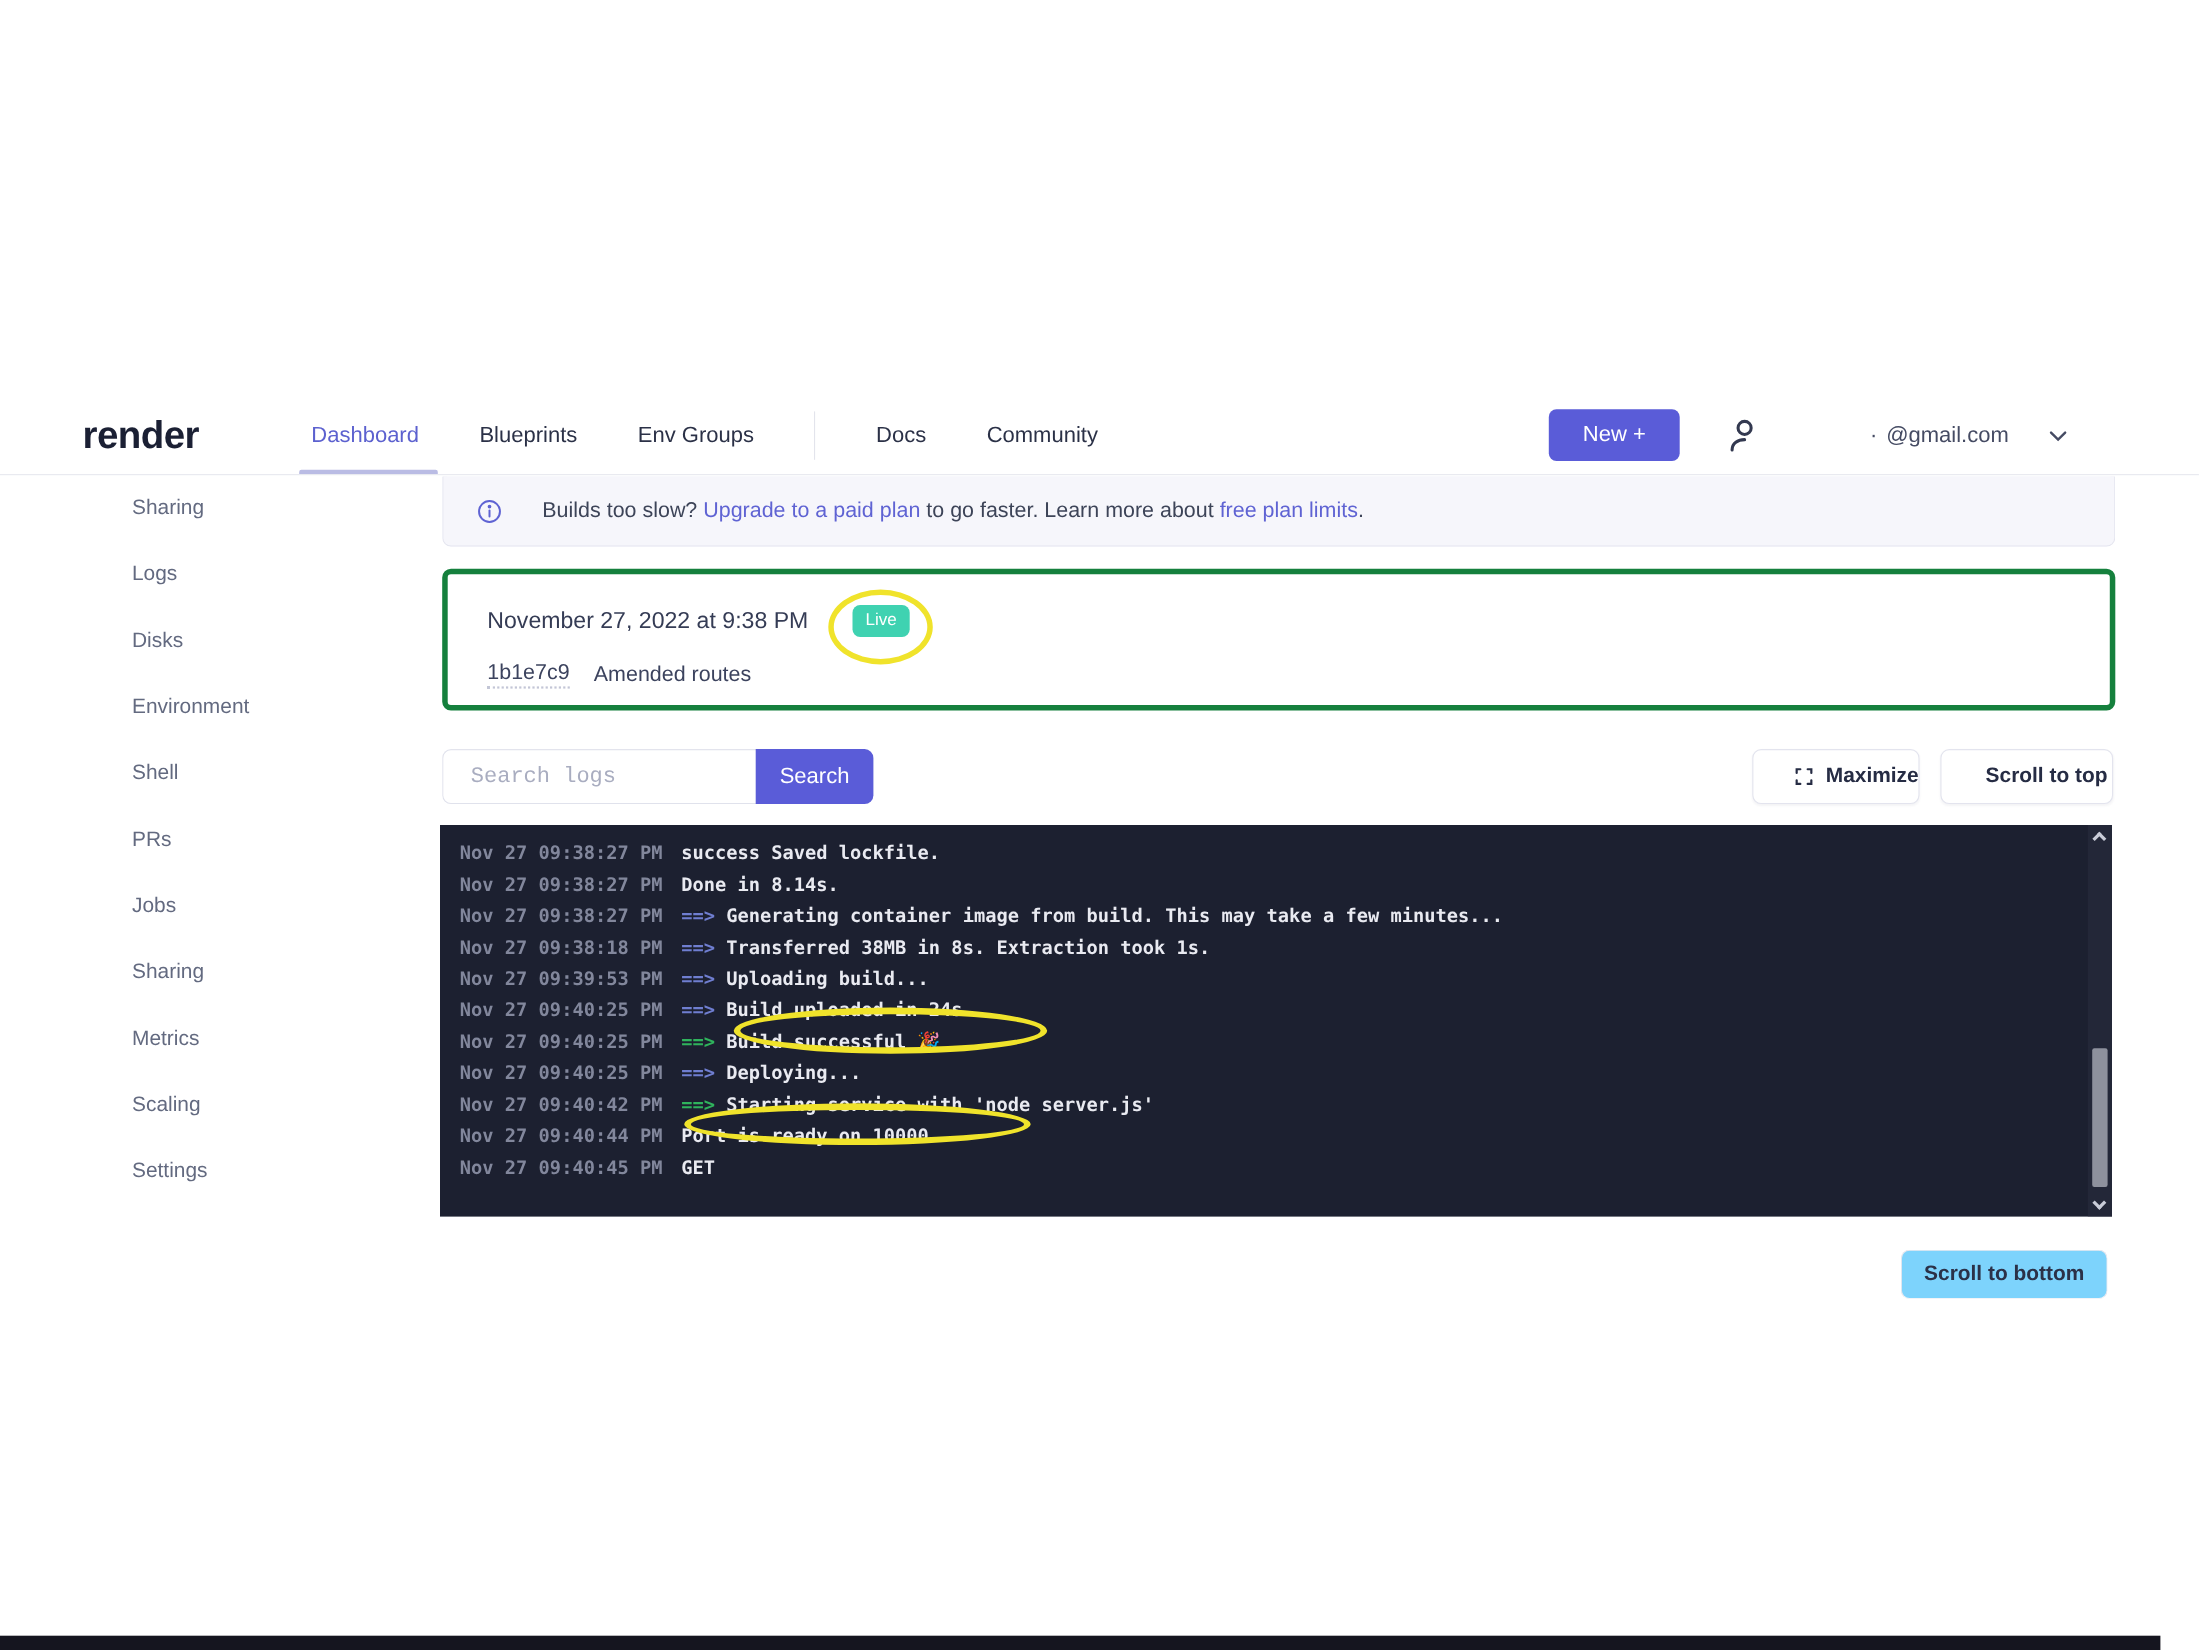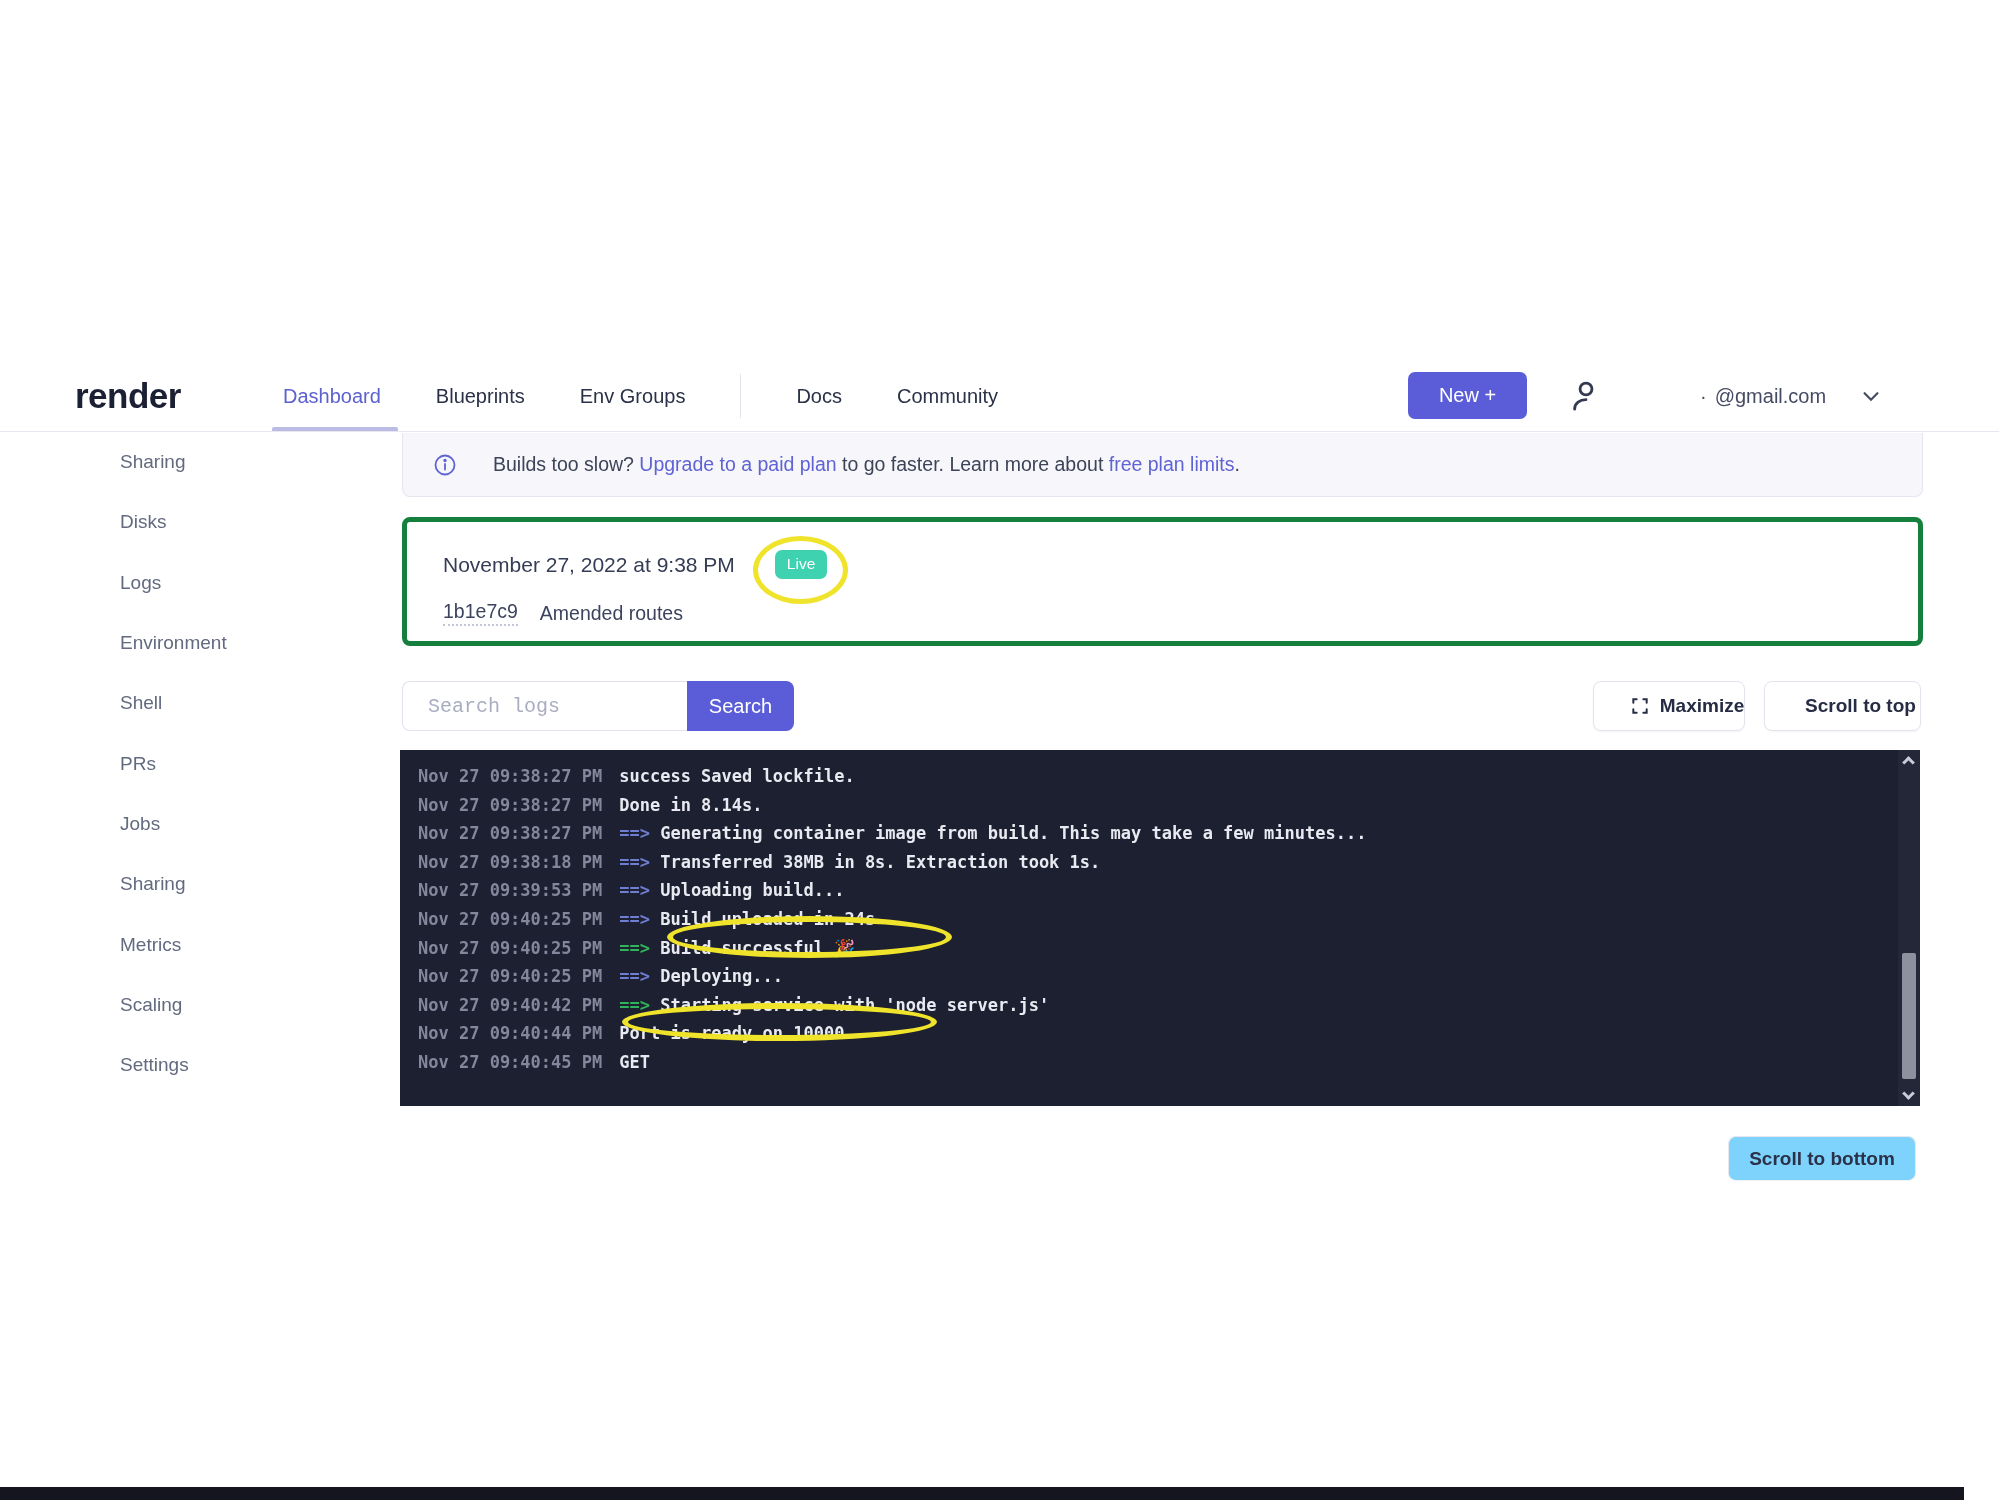--- a/index.html
+++ b/index.html
@@ -170,22 +170,22 @@
       <span class="chevron-down">
         <svg viewBox="0 0 24 24" width="22" height="22" fill="none" stroke="#454b63" stroke-width="2.4" stroke-linecap="round">
           <polyline points="5 9 12 16 19 9"></polyline>
         </svg>
       </span>
     </div>
   </header>
 
   <aside class="sidebar">
     <div class="side-item">Sharing</div>
+    <div class="side-item">Logs</div>
     <div class="side-item">Disks</div>
-    <div class="side-item">Logs</div>
     <div class="side-item">Environment</div>
     <div class="side-item">Shell</div>
     <div class="side-item">PRs</div>
     <div class="side-item">Jobs</div>
     <div class="side-item">Sharing</div>
     <div class="side-item">Metrics</div>
     <div class="side-item">Scaling</div>
     <div class="side-item">Settings</div>
   </aside>
 

